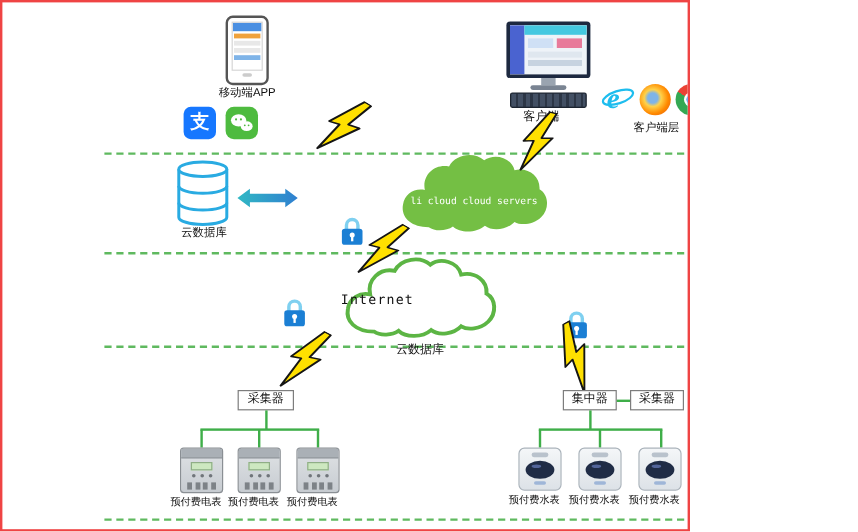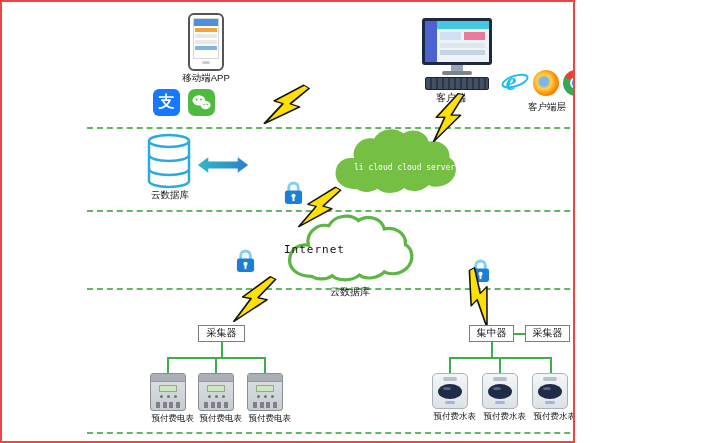--- a/index.html
+++ b/index.html
@@ -4,21 +4,21 @@
 <style>
   *{margin:0;padding:0;box-sizing:border-box}
   html,body{background:#fff}
   body{font-family:"Liberation Sans",sans-serif;color:#111}
   #canvas{position:relative;width:575px;height:443px;background:#fff;border:2px solid #ef4444;overflow:hidden}
   .abs{position:absolute}
   .sep{position:absolute;left:85px;width:513px;height:0;border-top:2px dashed #5fb95f}
   .vlabel{position:absolute;left:604px;writing-mode:vertical-rl;font-family:"Liberation Serif",serif;
           font-size:14px;font-weight:600;letter-spacing:4px;color:#1a1a1a}
   .lbl{position:absolute;font-size:9.5px;color:#111;text-align:center;line-height:1.15}
-  .lbl-sm{position:absolute;font-size:8.5px;color:#111;text-align:right;white-space:nowrap}
+  .lbl-sm{position:absolute;font-size:8.5px;color:#111;text-align:left;white-space:nowrap}
   .box{position:absolute;height:17px;line-height:14px;border:1px solid #7d7d7d;background:#fff;
        font-size:10px;text-align:center;color:#111}
   .gline{position:absolute;background:#3fae49}
   .bolt{position:absolute;overflow:visible}
   .mono{font-family:"DejaVu Sans Mono",monospace}
   
   .phone{width:36px;height:58px;border:2px solid #555;border-radius:6px;background:#fff;padding:3px}
   .phone .screen{height:41px;border:1px solid #d6d6d6;overflow:hidden;background:#fff}
   .phone .p-bar{height:7px;background:#4a8fe2}
   .phone .p-row{height:4px;margin:2px 1px 0}
@@ -153,21 +153,21 @@
     <svg width="52" height="22" viewBox="0 0 60 22">
       <polygon points="1,11 13,2 13,7 47,7 47,2 59,11 47,20 47,15 13,15 13,20" fill="url(#arrg)"></polygon>
     </svg>
   </div>
 
   <div class="abs" style="left:328px;top:124px;width:130px;height:76px">
     <svg width="130" height="76" viewBox="0 0 200 120" preserveAspectRatio="none">
       <use href="#cloudp" fill="#74bf44"></use>
     </svg>
   </div>
-  <div class="abs mono" style="left:328px;top:161px;width:130px;text-align:right;font-size:8px;color:#fff">li cloud  cloud servers</div>
+  <div class="abs mono" style="left:328px;top:161px;width:130px;text-align:center;font-size:8px;color:#fff">li cloud  cloud servers</div>
 
   <div class="abs" style="left:282px;top:211px;width:132px;height:76px">
     <svg width="132" height="76" viewBox="0 0 200 120" preserveAspectRatio="none">
       <use href="#cloudp" fill="#ffffff" stroke="#5cb544" stroke-width="5"></use>
     </svg>
   </div>
   <div class="abs mono" style="left:282px;top:241px;width:132px;text-align:left;font-size:11px;letter-spacing:1px;color:#111">Internet</div>
   <div class="lbl" style="left:296px;top:284px;width:104px;font-size:10px">云数据库</div>
 
   <div class="abs" style="left:281px;top:177px">

